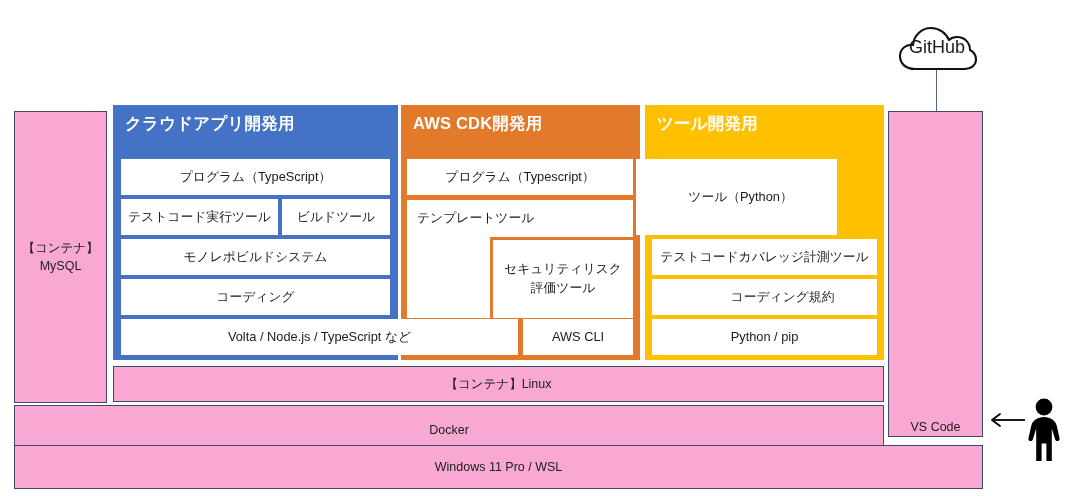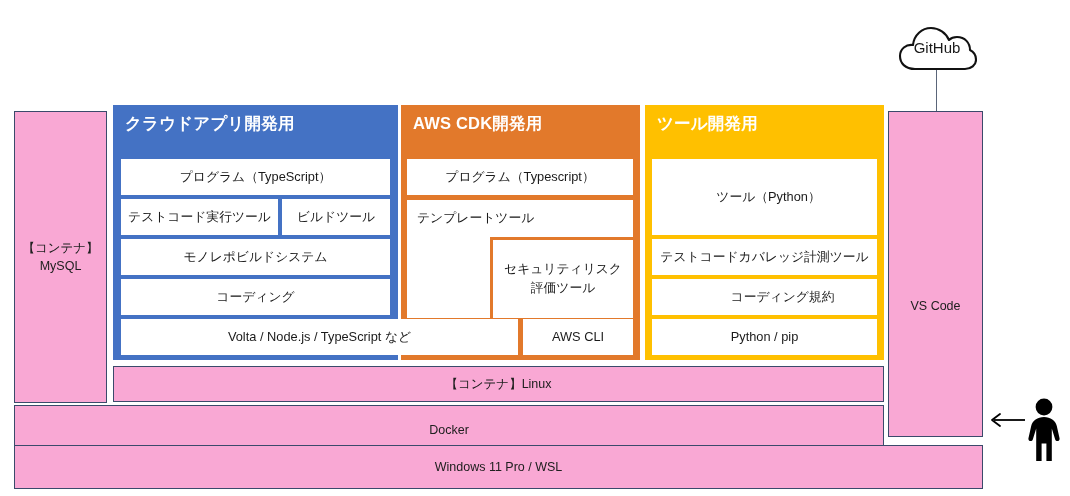--- a/index.html
+++ b/index.html
@@ -51,21 +51,21 @@
     line-height:1.45;
     border:0;
   }
   .card.l{justify-content:flex-start;padding-left:10px;text-align:left;}
 
   
   .cloud-wrap{position:absolute;}
   .cloud-label{
     position:absolute;left:0;right:0;top:50%;
     transform:translateY(-48%);
-    text-align:center;font-size:15px;color:#1a1a1a;
+    text-align:center;font-size:18px;color:#1a1a1a;
   }
   .vline{position:absolute;background:#5a6579;}
 
   
   .person{position:absolute;}
   .arrow{position:absolute;}
 </style>
 </head>
 <body>
 
@@ -125,41 +125,41 @@
 
   <div class="card abs" style="left:490px;top:237px;width:143px;height:81px;flex-direction:column;
               border-top:3.4px solid #E2792B;border-left:3.4px solid #E2792B;">
     <span>セキュリティリスク</span>
     <span>評価ツール</span>
   </div>
 
   <div class="panel yellow abs" style="left:645px;top:105px;width:239px;height:255px;">
     <div class="panel-title">ツール開発用</div>
   </div>
-  <div class="card abs" style="left:652px;top:159px;width:225px;height:76px;padding-left:8px;">
+  <div class="card abs" style="left:636px;top:159px;width:201px;height:76px;padding-left:8px;">
     <span>ツール（Python）</span>
   </div>
   <div class="card abs" style="left:652px;top:239px;width:225px;height:36px;">
     <span>テストコードカバレッジ計測ツール</span>
   </div>
   <div class="card abs" style="left:652px;top:279px;width:225px;height:36px;padding-left:36px;">
     <span>コーディング規約</span>
   </div>
   <div class="card abs" style="left:652px;top:319px;width:225px;height:36px;">
     <span>Python / pip</span>
   </div>
 
   <div class="card abs" style="left:121px;top:319px;width:397px;height:36px;">
     <span>Volta / Node.js / TypeScript など</span>
   </div>
   <div class="card abs" style="left:523px;top:319px;width:110px;height:36px;">
     <span>AWS CLI</span>
   </div>
 
-  <div class="plain abs" style="left:888px;top:111px;width:95px;height:326px;align-items:center;padding-top:65px;">
+  <div class="plain abs" style="left:888px;top:111px;width:95px;height:326px;align-items:flex-end;padding-top:65px;">
     <span>VS Code</span>
   </div>
 
   <div class="plain abs" style="left:113px;top:366px;width:771px;height:36px;">
     <span>【コンテナ】Linux</span>
   </div>
   <div class="plain abs" style="left:14px;top:405px;width:870px;height:51px;">
     <span>Docker</span>
   </div>
   <div class="plain abs" style="left:14px;top:445px;width:969px;height:44px;">

